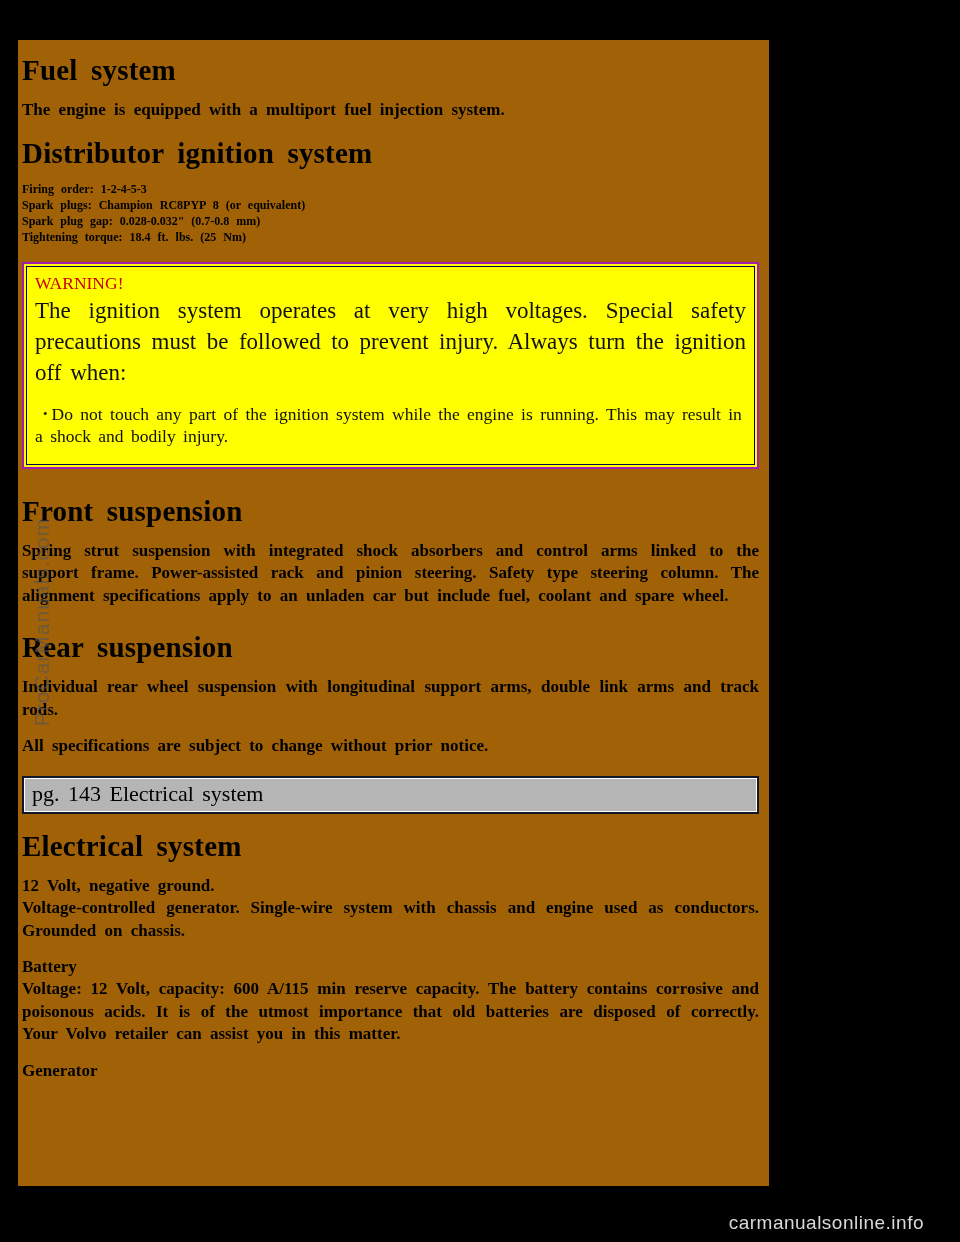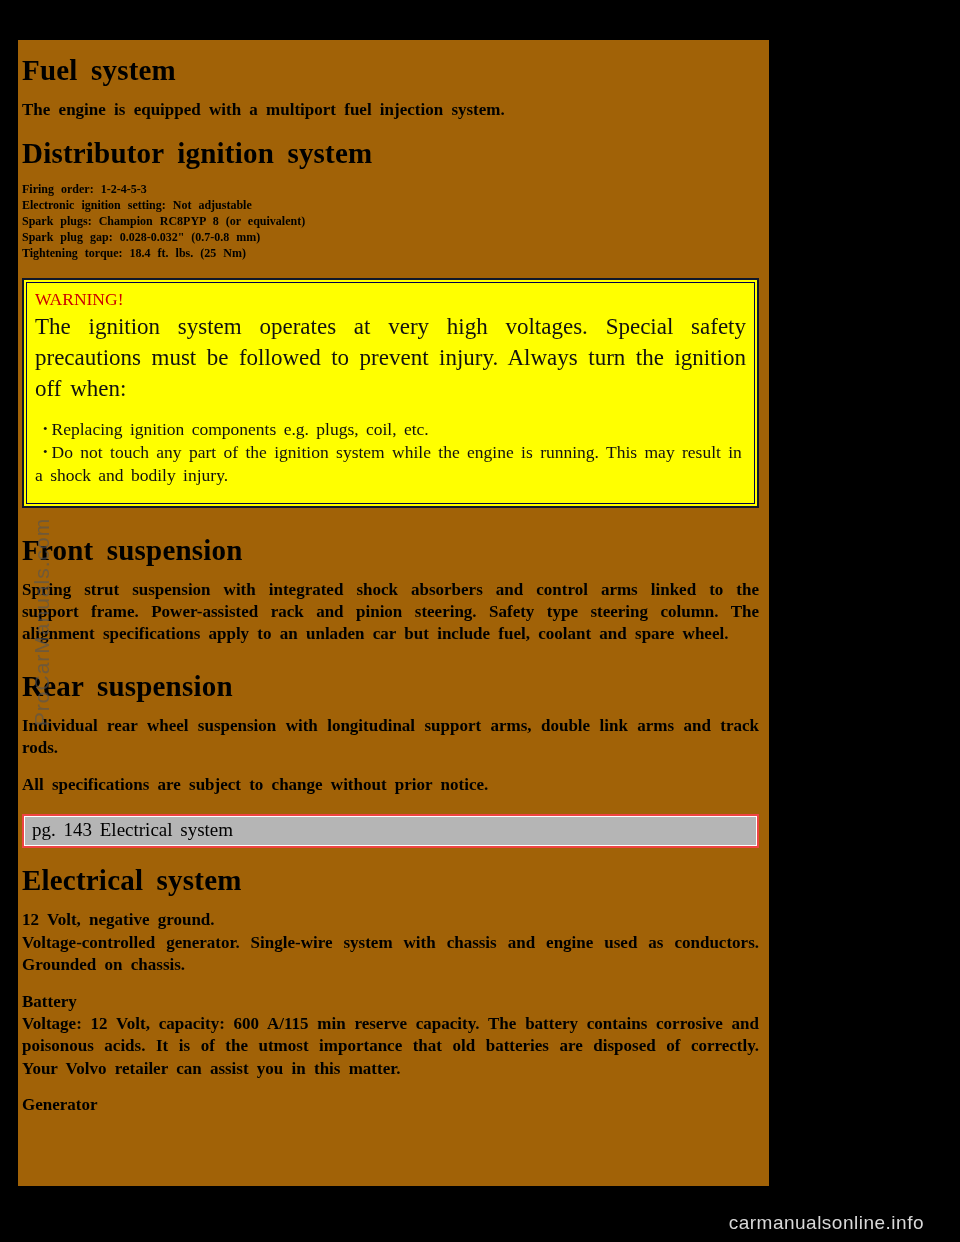--- a/index.html
+++ b/index.html
@@ -23,41 +23,41 @@
     font-size:17px; font-weight:bold; color:#000;
     line-height:1.32; word-spacing:4px; text-align:justify;
     margin:0 0 14px 0;
   }
   .spec-lines { margin:0 0 14px 0; }
   .spec-line {
     font-size:12px; font-weight:bold; color:#000;
     line-height:1.32; word-spacing:4px;
   }
   .warning-box {
-    border:2px solid #0f172a; background:#ffff00; padding:2px;
+    border:2px solid #a21caf; background:#ffff00; padding:2px;
     margin:16px 0 26px 0;
   }
   .warning-inner {
     border:1px solid #00004d; background:#ffff00;
     padding:5px 8px 16px 8px;
   }
   .warning-title {
     color:#cc0000; font-size:17.5px; line-height:1.35; word-spacing:3px;
   }
   .warning-text {
     color:#111; font-size:23px; line-height:1.35; word-spacing:3px;
     text-align:justify; margin-bottom:14px;
   }
   .warning-bullets { color:#111; font-size:17.5px; line-height:1.3; word-spacing:3px; }
   .warning-bullet-line { margin:0; }
   .bullet-glyph { font-size:13px; vertical-align:2px; padding:0 4px 0 8px; }
   .pg-bar {
-    border:2px solid #ef4444; background:#b5b5b5;
+    border:2px solid #0f172a; background:#b5b5b5;
     box-shadow: inset 0 0 0 1px #ffffff;
-    font-size:19px; color:#000; padding:3px 8px 5px 8px;
+    font-size:22px; color:#000; padding:3px 8px 5px 8px;
     margin:18px 0 14px 0; word-spacing:3px; cursor:pointer;
   }
   .elec-block { margin:0 0 14px 0; }
   .elec-line {
     font-size:17px; font-weight:bold; color:#000;
     line-height:1.32; word-spacing:4px; text-align:justify;
   }
   .watermark {
     position:absolute; left:-66px; top:610px; width:216px;
     transform:rotate(-90deg); transform-origin:center center;
@@ -82,32 +82,30 @@
     <div class="content">
 
       <h1 class="section-heading first">Fuel system</h1>
 
       <p class="bold-par">The engine is equipped with a multiport fuel injection system.</p>
 
       <h1 class="section-heading">Distributor ignition system</h1>
 
       <div class="spec-lines">
         <div class="spec-line">Firing order: 1-2-4-5-3</div>
-        <div class="spec-line">Electronic ignition setting: Not adjustable</div>
         <div class="spec-line">Spark plugs: Champion RC8PYP 8 (or equivalent)</div>
         <div class="spec-line">Spark plug gap: 0.028-0.032" (0.7-0.8 mm)</div>
         <div class="spec-line">Tightening torque: 18.4 ft. lbs. (25 Nm)</div>
       </div>
 
       <div class="warning-box">
         <div class="warning-inner">
           <div class="warning-title">WARNING!</div>
           <div class="warning-text">The ignition system operates at very high voltages. Special safety precautions must be followed to prevent injury. Always turn the ignition off when:</div>
           <div class="warning-bullets">
-            <div class="warning-bullet-line"><span class="bullet-glyph">•</span><span>Replacing ignition components e.g. plugs, coil, etc.</span></div>
             <div class="warning-bullet-line"><span class="bullet-glyph">•</span><span>Do not touch any part of the ignition system while the engine is running. This may result in a shock and bodily injury.</span></div>
           </div>
         </div>
       </div>
 
       <h1 class="section-heading after-box">Front suspension</h1>
 
       <p class="bold-par">Spring strut suspension with integrated shock absorbers and control arms linked to the support frame. Power-assisted rack and pinion steering. Safety type steering column. The alignment specifications apply to an unladen car but include fuel, coolant and spare wheel.</p>
 
       <h1 class="section-heading after-box">Rear suspension</h1>

